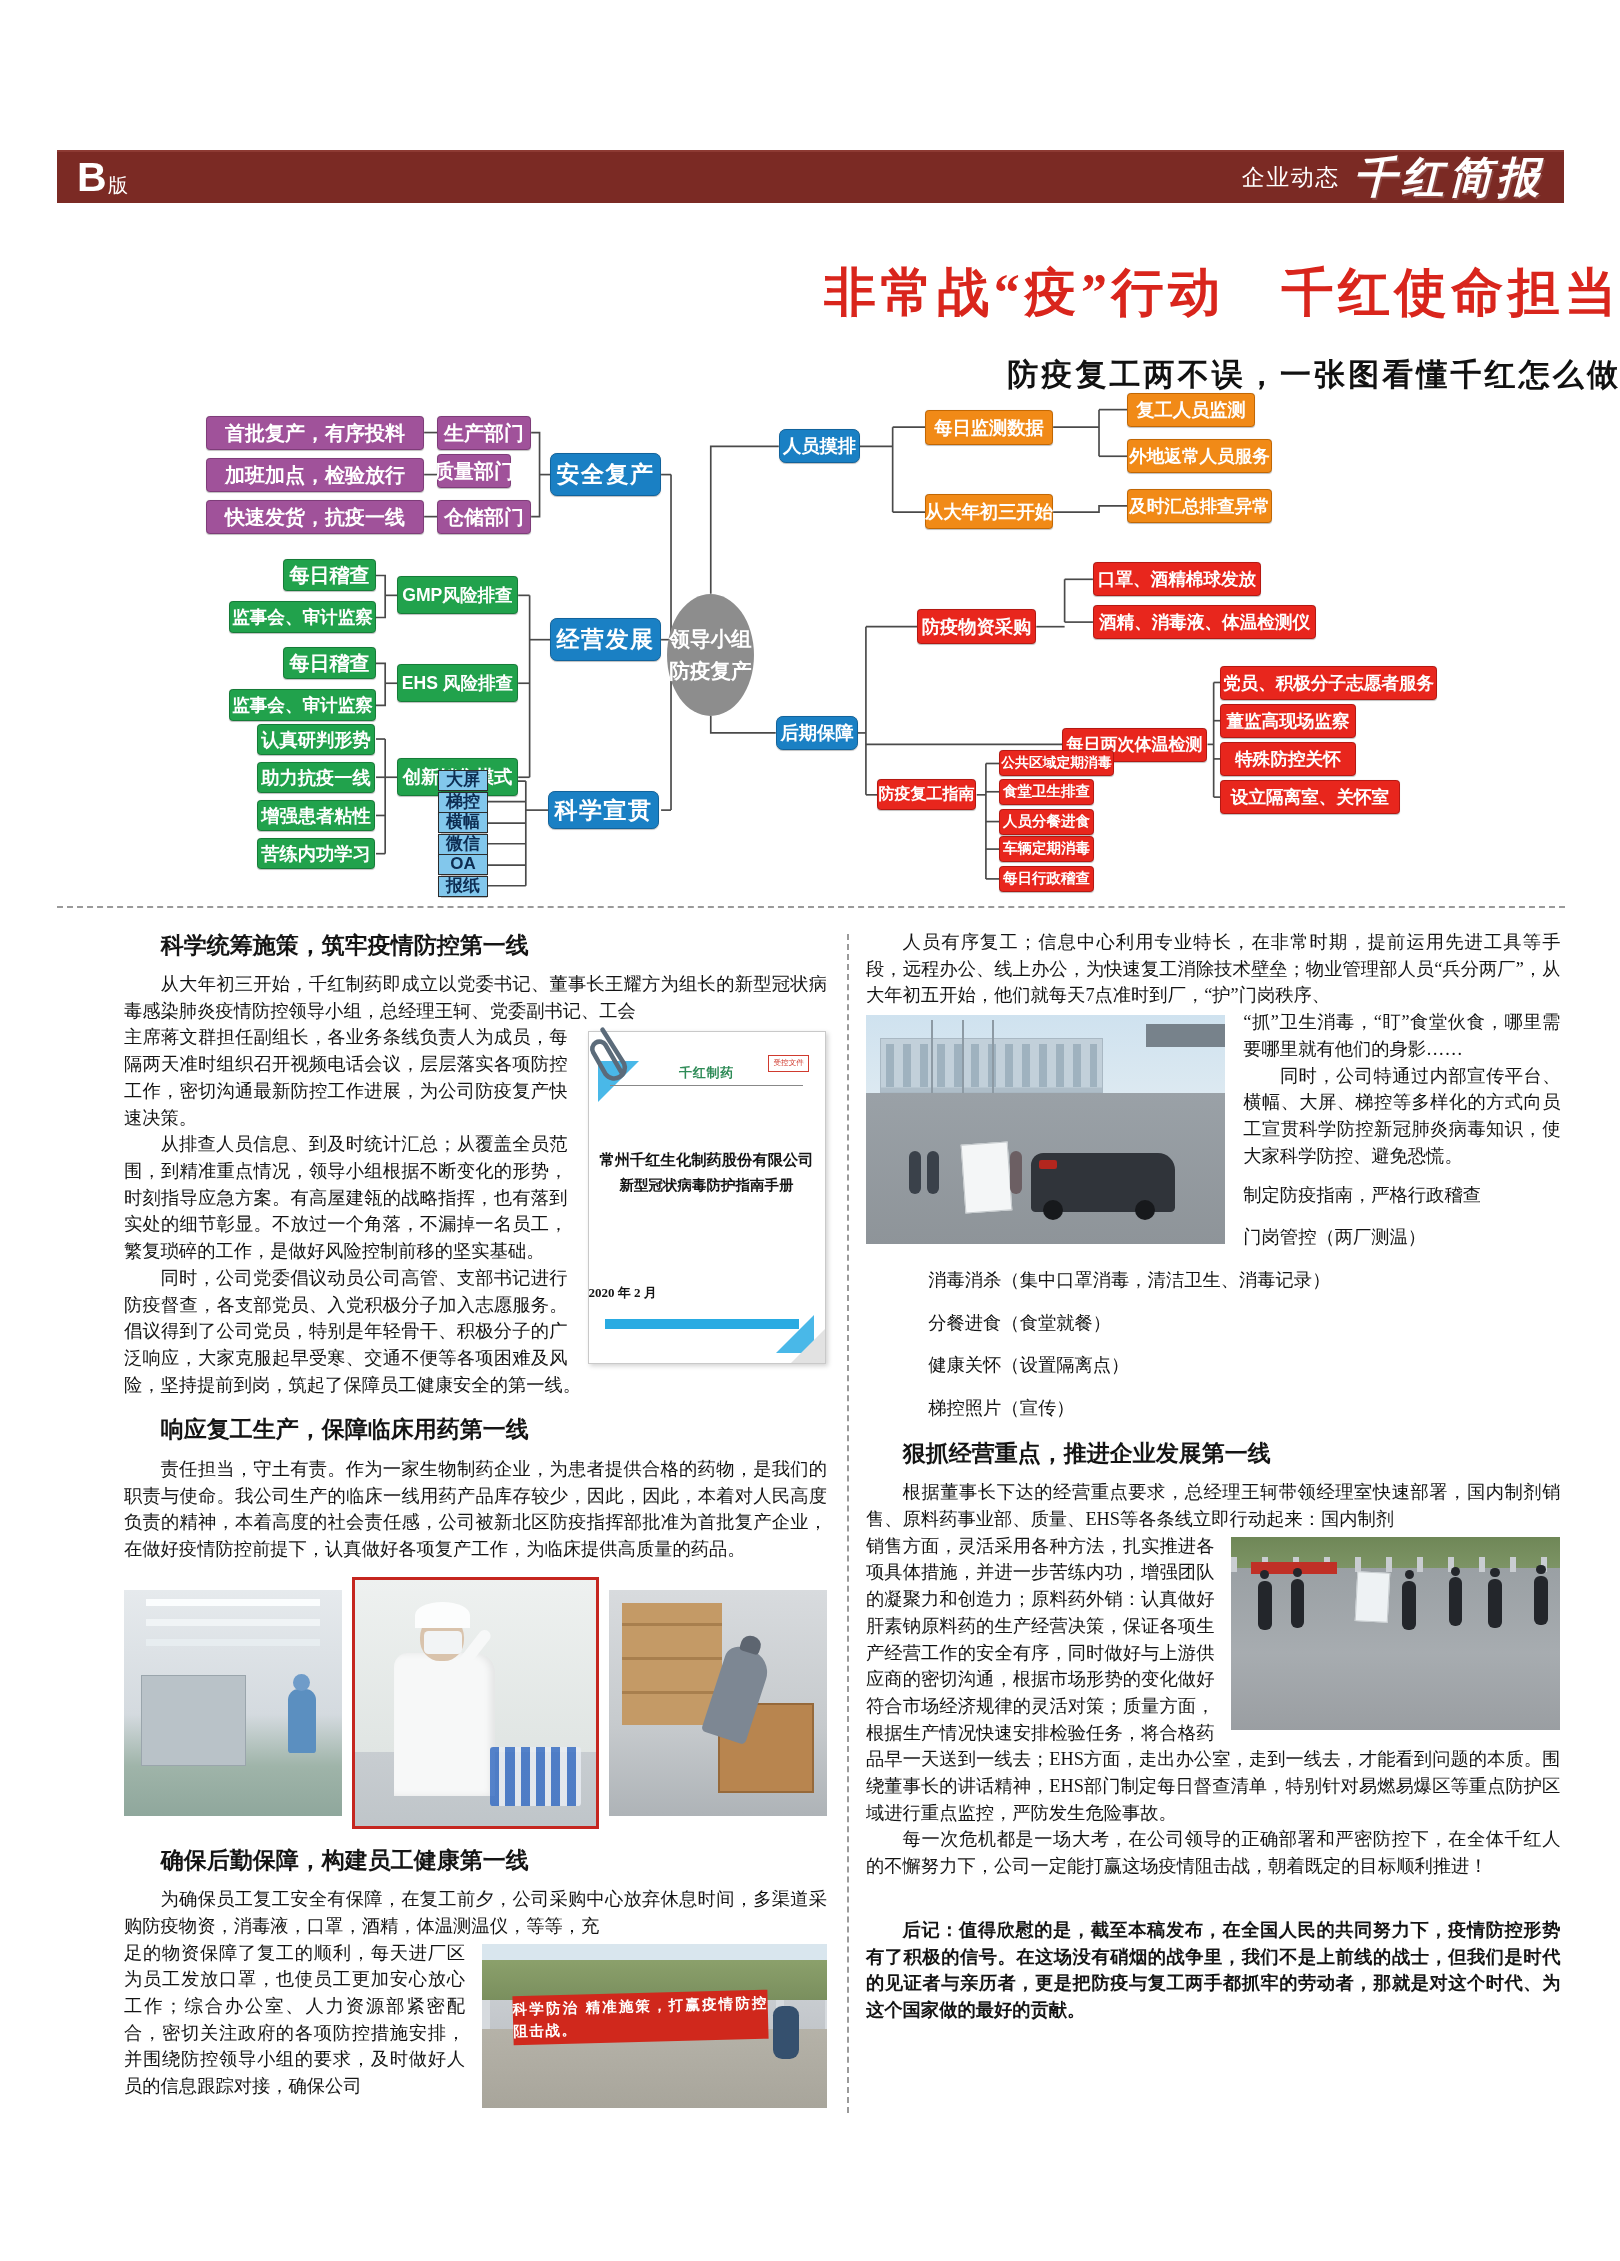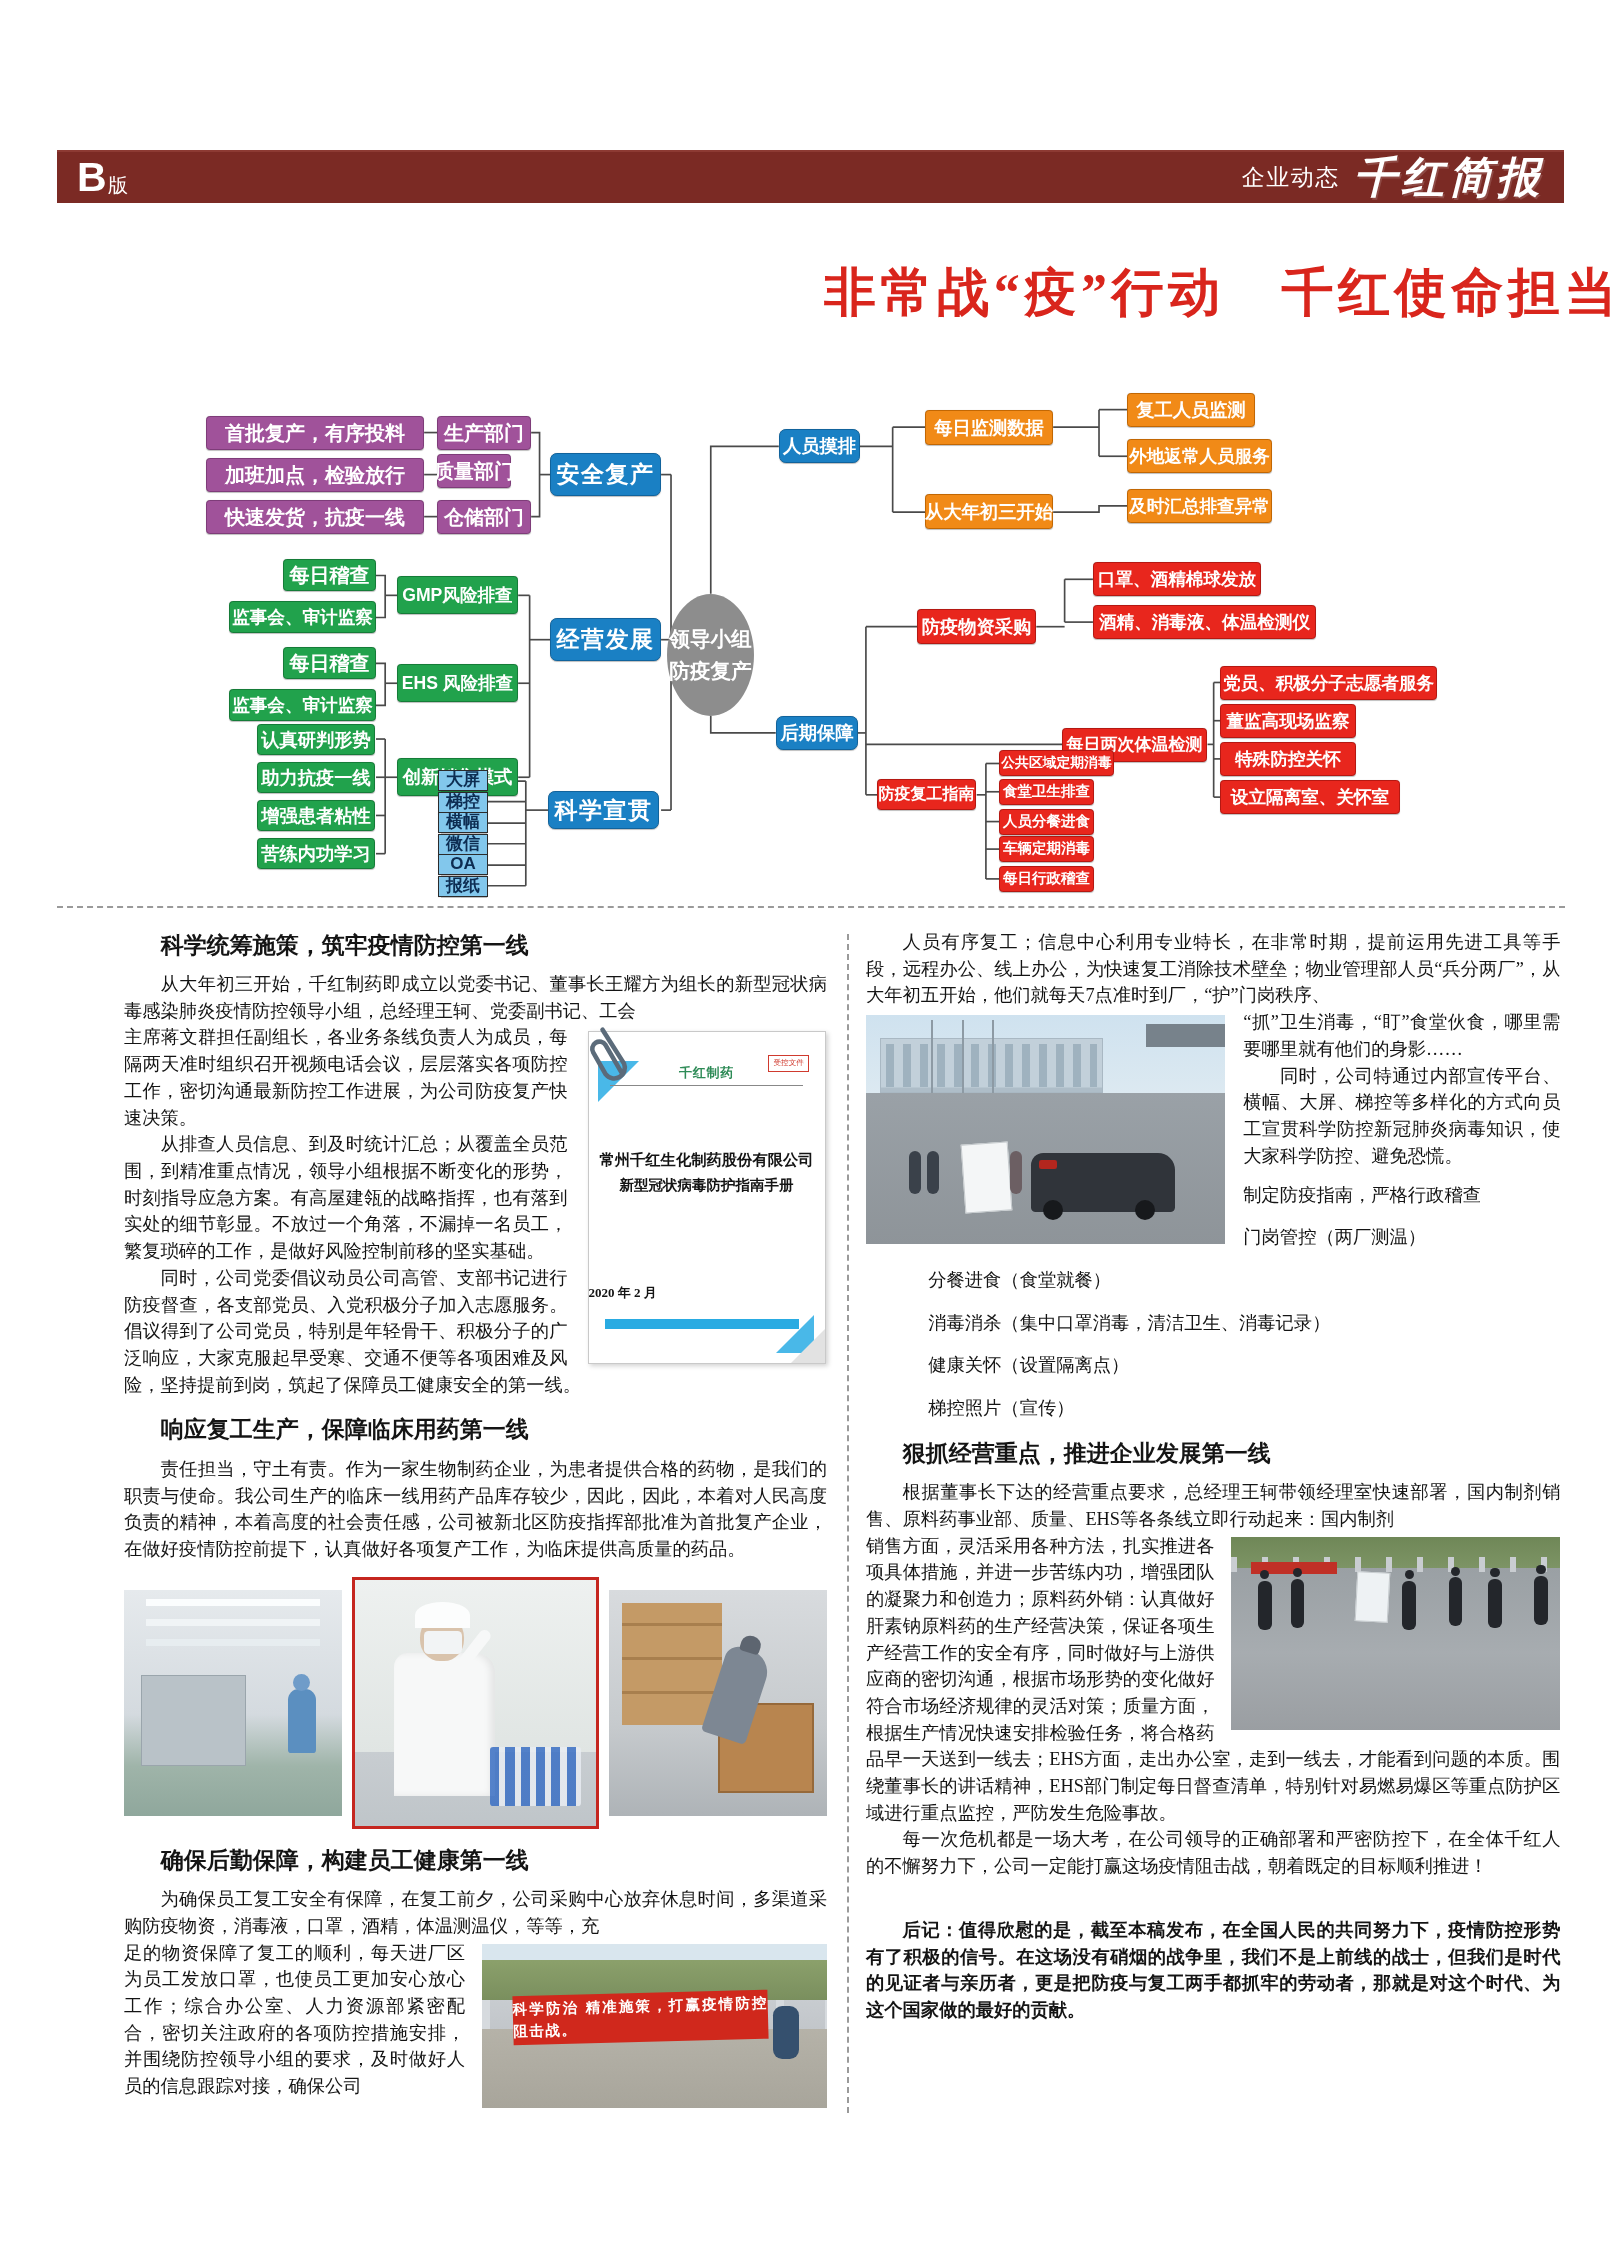--- a/index.html
+++ b/index.html
@@ -152,20 +152,21 @@
       <span class="ed-w">版</span>
     </div>
     <div class="brand">
       <span class="section">企业动态</span>
       <span class="brand-name">千红简报</span>
     </div>
   </header>
 
   <div class="headline">
     <h1>非常战“疫”行动　千红使命担当</h1>
+    <h2>防疫复工两不误，一张图看懂千红怎么做</h2>
   </div>
 
   <div class="flowchart">
     <svg width="1395" height="535" viewBox="0 0 1825 700">
       <g stroke="#4a4a4a" stroke-width="2.2" fill="none">
         <polyline points="407,74 424,74"></polyline>
           <polyline points="407,129 424,129"></polyline>
           <polyline points="407,184 424,184"></polyline>
         <polyline points="547,74 558,74 558,184 547,184"></polyline>
           <polyline points="558,129 572,129"></polyline>
@@ -374,22 +375,22 @@
         <div class="p2"></div>
         <div class="p3"></div>
       </div>
 
       <p class="cont">“抓”卫生消毒，“盯”食堂伙食，哪里需要哪里就有他们的身影……</p>
       <p>同时，公司特通过内部宣传平台、横幅、大屏、梯控等多样化的方式向员工宣贯科学防控新冠肺炎病毒知识，使大家科学防控、避免恐慌。</p>
 
       <ul class="plist">
         <li>制定防疫指南，严格行政稽查</li>
         <li>门岗管控（两厂测温）</li>
+        <li>消毒消杀（集中口罩消毒，清洁卫生、消毒记录）</li>
         <li>分餐进食（食堂就餐）</li>
-        <li>消毒消杀（集中口罩消毒，清洁卫生、消毒记录）</li>
         <li>健康关怀（设置隔离点）</li>
         <li>梯控照片（宣传）</li>
       </ul>
 
       <h3>狠抓经营重点，推进企业发展第一线</h3>
       <p>根据董事长下达的经营重点要求，总经理王轲带领经理室快速部署，国内制剂销售、原料药事业部、质量、EHS等各条线立即行动起来：国内制剂</p>
 
       <div class="photo ph-road">
         <div class="fence"></div>
         <div class="banner"></div>

